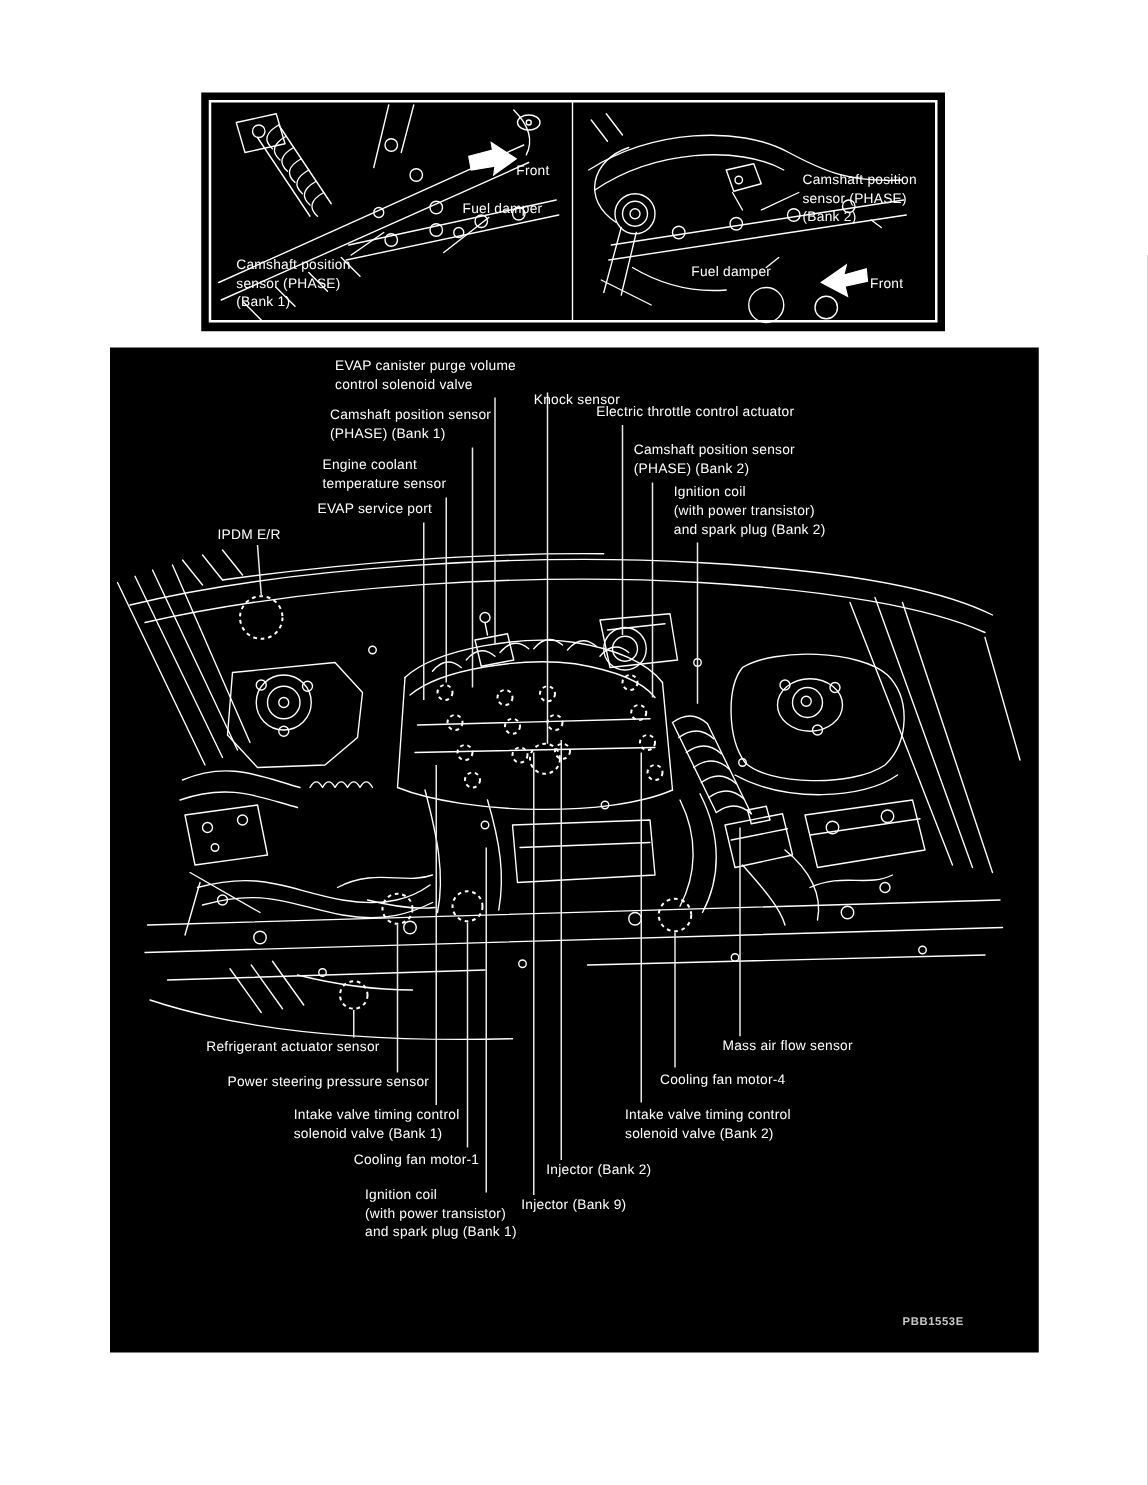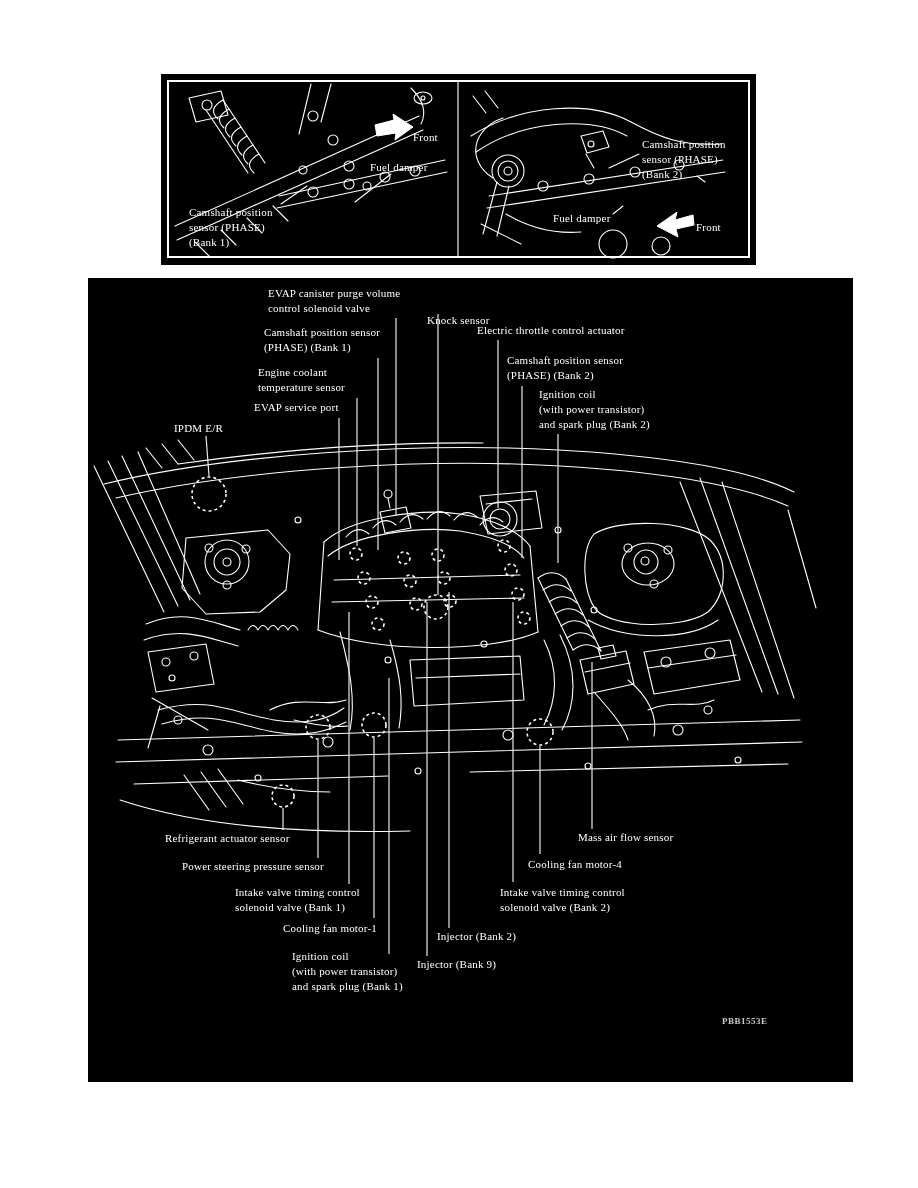--- a/index.html
+++ b/index.html
@@ -1,20 +1,20 @@
 <!DOCTYPE html>
 <html><head>
 <meta charset="utf-8">
 <style>
   html,body{margin:0;padding:0;background:#ffffff;}
   .page{position:relative;width:918px;height:1188px;background:#ffffff;overflow:hidden;
-        font-family:Liberation Serif, serif;}
+        font-family:Liberation Sans, sans-serif;}
   .panel{position:absolute;background:#000;}
   .top-panel{left:161px;top:74px;width:595px;height:191px;}
-  .main-panel{left:88px;top:278px;width:743px;height:804px;padding-left:22px;}
+  .main-panel{left:88px;top:278px;width:743px;height:804px;}
   .art{position:absolute;left:0;top:0;}
   .lbl{position:absolute;color:#ffffff;font-size:11px;line-height:15px;
        white-space:pre-line;letter-spacing:.2px;}
   .figcode{position:absolute;color:#c9c9c9;font-weight:bold;font-size:9px;
        letter-spacing:.5px;}
   svg .s{stroke:#ffffff;stroke-width:1.1;fill:none;stroke-linecap:round;stroke-linejoin:round;}
   svg .ld{stroke:#e8e8e8;stroke-width:1.2;fill:none;}
   svg .dot{stroke:#ffffff;stroke-width:1.6;fill:none;stroke-dasharray:3 3;}
   svg .arrow{fill:#ffffff;stroke:#ffffff;stroke-width:1;}
   svg .border{stroke:#ffffff;stroke-width:2;fill:none;}
@@ -299,15 +299,15 @@
     <div class="lbl" style="left:204px;top:671px">Ignition coil
 (with power transistor)
 and spark plug (Bank 1)</div>
     <div class="lbl" style="left:349px;top:651px">Injector (Bank 2)</div>
     <div class="lbl" style="left:329px;top:679px">Injector (Bank 9)</div>
     <div class="lbl" style="left:490px;top:552px">Mass air flow sensor</div>
     <div class="lbl" style="left:440px;top:579px">Cooling fan motor-4</div>
     <div class="lbl" style="left:412px;top:607px">Intake valve timing control
 solenoid valve (Bank 2)</div>
 
-    <div class="figcode" style="left:634px;top:738px">PBB1553E</div>
+    <div class="figcode" style="left:634px;top:774px">PBB1553E</div>
   </div>
 </div>
 
 </body></html>

